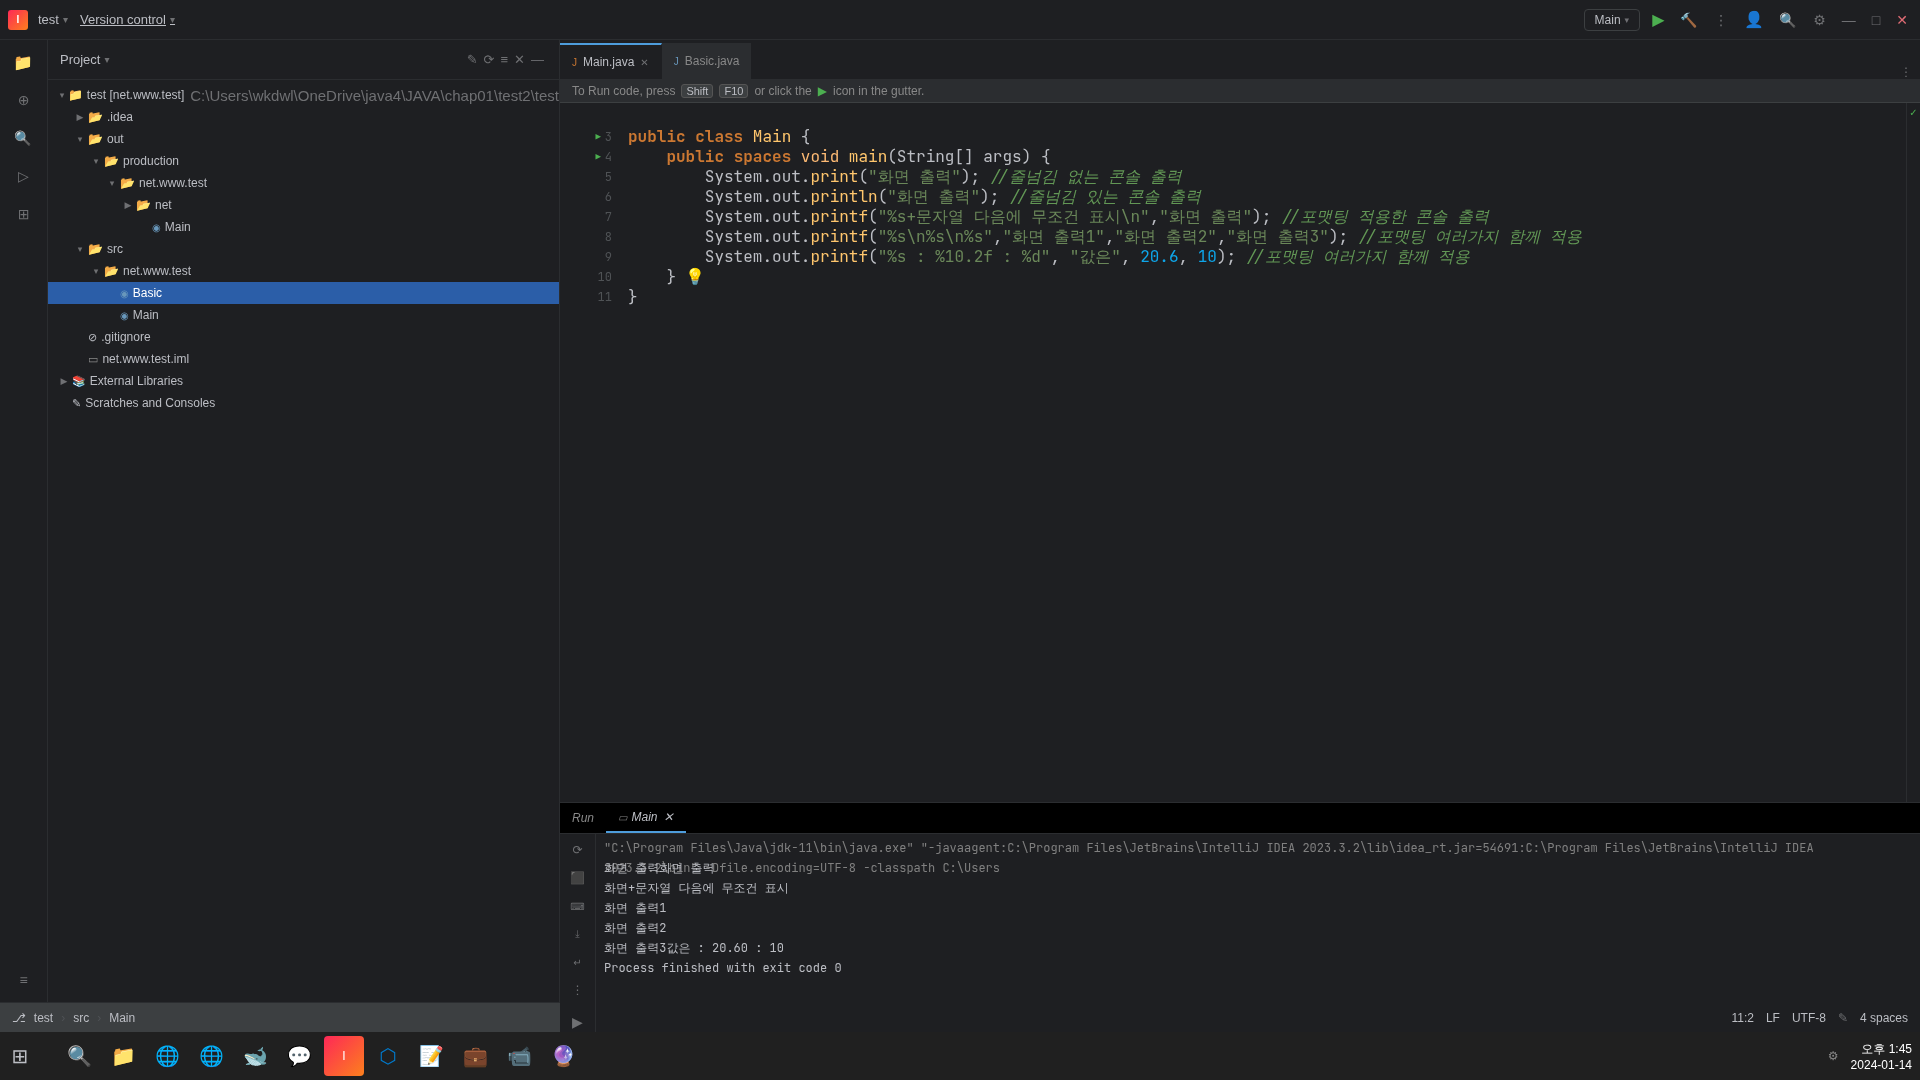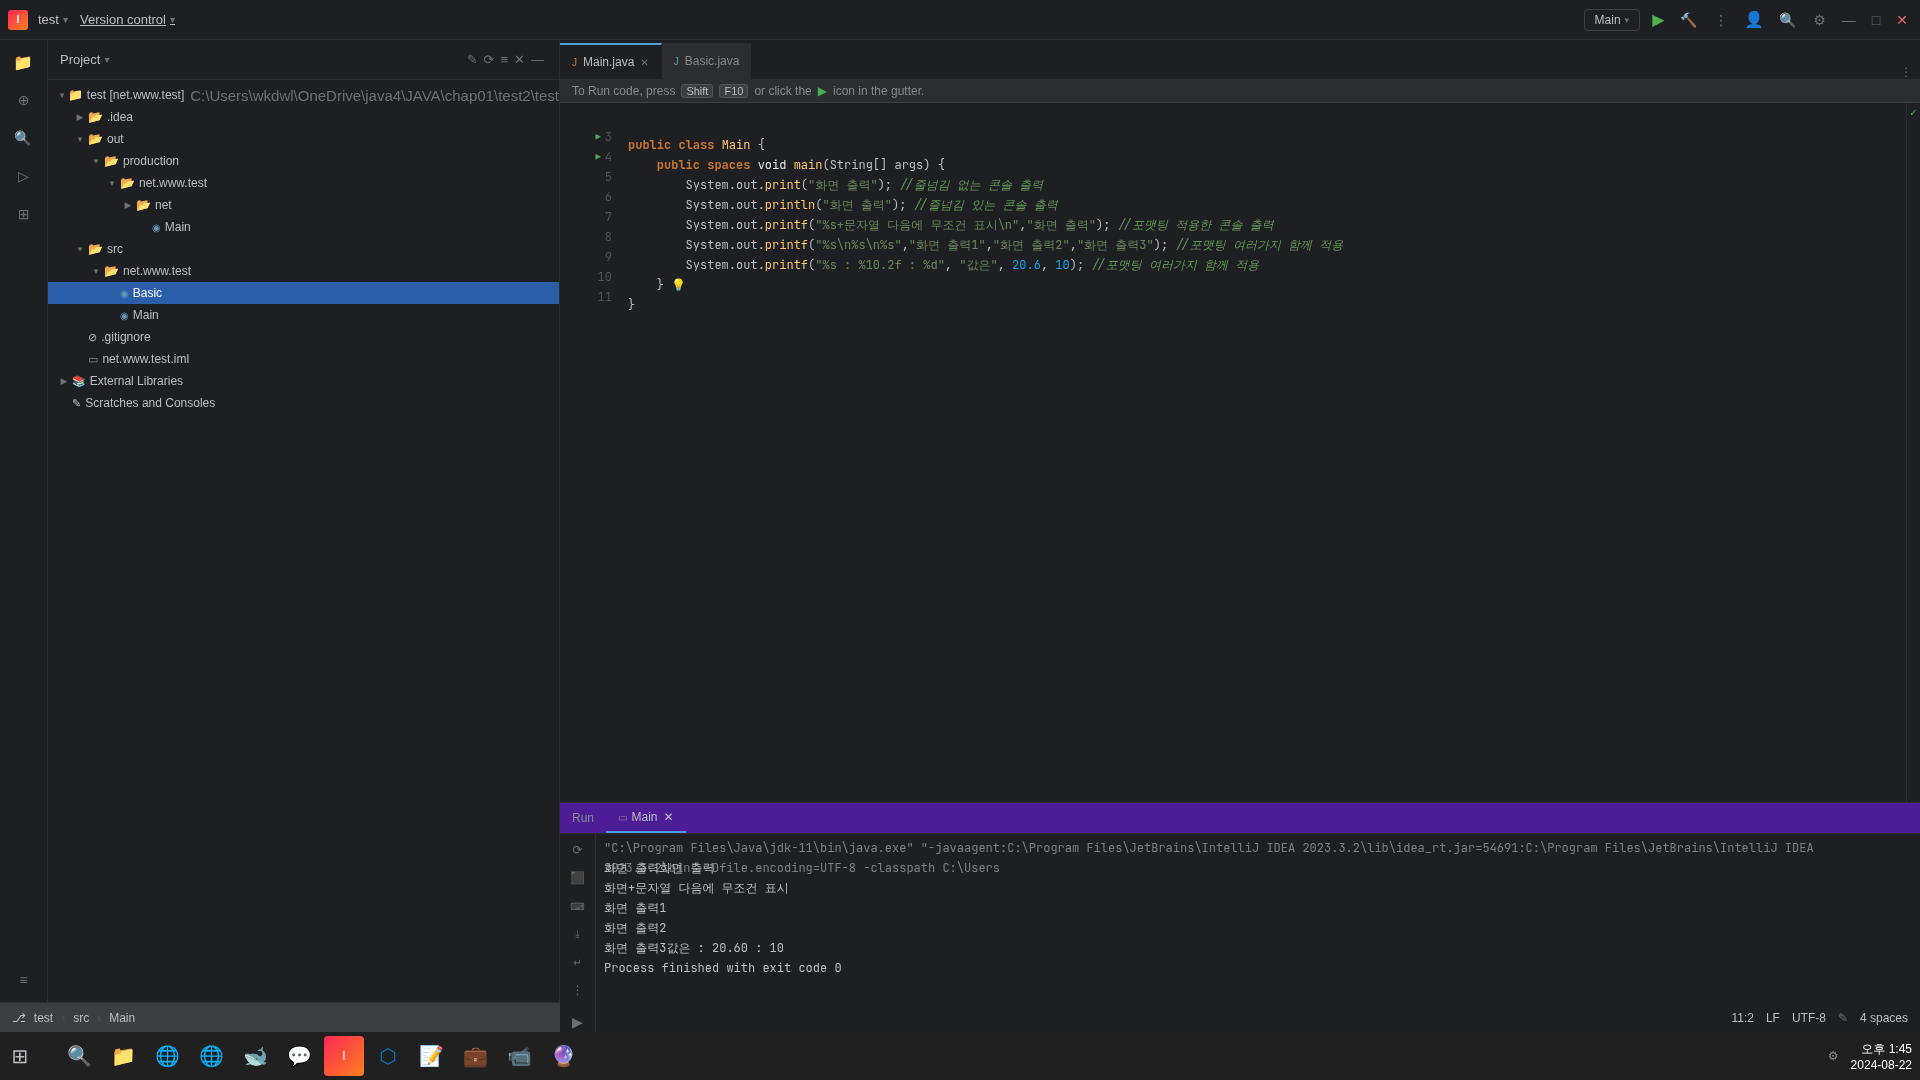--- a/index.html
+++ b/index.html
@@ -144,66 +144,67 @@
       line-height: 20px;
       padding-top: 4px;
       user-select: none;
     }
     .line-num { height: 20px; display: flex; align-items: center; justify-content: flex-end; gap: 4px; }
     .line-run-btn { color: #4caf50; font-size: 9px; cursor: pointer; }
 
     #code-area {
       flex: 1;
       background: #1e1f22;
-      padding: 12px 8px;
+      padding: 4px 8px;
       font-family: 'JetBrains Mono', 'Consolas', monospace;
-      font-size: 12px;
+      font-size: 16px;
       line-height: 20px;
       overflow: auto;
     }
     .code-line { height: 20px; white-space: pre; }
     .hint-bar {
       background: #2b2d30;
       padding: 4px 12px;
       font-size: 12px;
       color: #888;
       display: flex; align-items: center; gap: 6px;
       border-bottom: 1px solid #3c3f41;
     }
     .hint-key {
       background: #3c3f41; border: 1px solid #555;
       border-radius: 3px; padding: 0 4px; font-size: 11px; color: #bcbec4;
     }
     .hint-play { color: #4caf50; }
 
     
     .kw { color: #cc7832; font-weight: bold; }
-    .type { color: #e5e5e5; }
+    .type { color: #fdba74; }
     .fn { color: #ffc66d; }
     .str { color: #6a8759; }
     .cmt { color: #629755; font-style: italic; }
     .cls { color: #ffc66d; }
     .var { color: #bcbec4; }
     .punct { color: #bcbec4; }
     .num { color: #0ea5e9; }
 
     
     #bottom-panel {
       height: 200px;
       background: #1e1f22;
       border-top: 1px solid #2b2d30;
       display: flex;
       flex-direction: column;
     }
     #bottom-tabs {
       height: 32px;
-      background: #4c1d95;
+      background: #000000;
       display: flex;
       align-items: flex-start;
       border-bottom: 1px solid #2b2d30;
+      font-style: italic;
     }
     .bottom-tab {
       padding: 0 12px;
       height: 30px;
       display: flex; align-items: center;
       color: #888; cursor: pointer; font-size: 12px;
     }
     .bottom-tab.active { color: #bcbec4; border-bottom: 2px solid #4e9ddc; }
     #run-content {
       flex: 1;
@@ -576,15 +577,15 @@
   <div class="taskbar-icon">📝</div>
   <div class="taskbar-icon" style="color:#611f69;">💼</div>
   <div class="taskbar-icon" style="color:#2d8cff;">📹</div>
   <div class="taskbar-icon" style="color:#888;">🔮</div>
   <div style="flex:1;"></div>
   <div style="display:flex;align-items:center;gap:8px;margin-right:8px;">
     <span style="color:#888;font-size:12px;">⚙</span>
   </div>
   <div id="taskbar-clock" style="color:white;font-size:12px;text-align:right;margin-right:8px;">
     <div>오후 1:45</div>
-    <div>2024-08-22</div>
+    <div>2024-01-14</div>
   </div>
 </div>
 
 </body></html>

